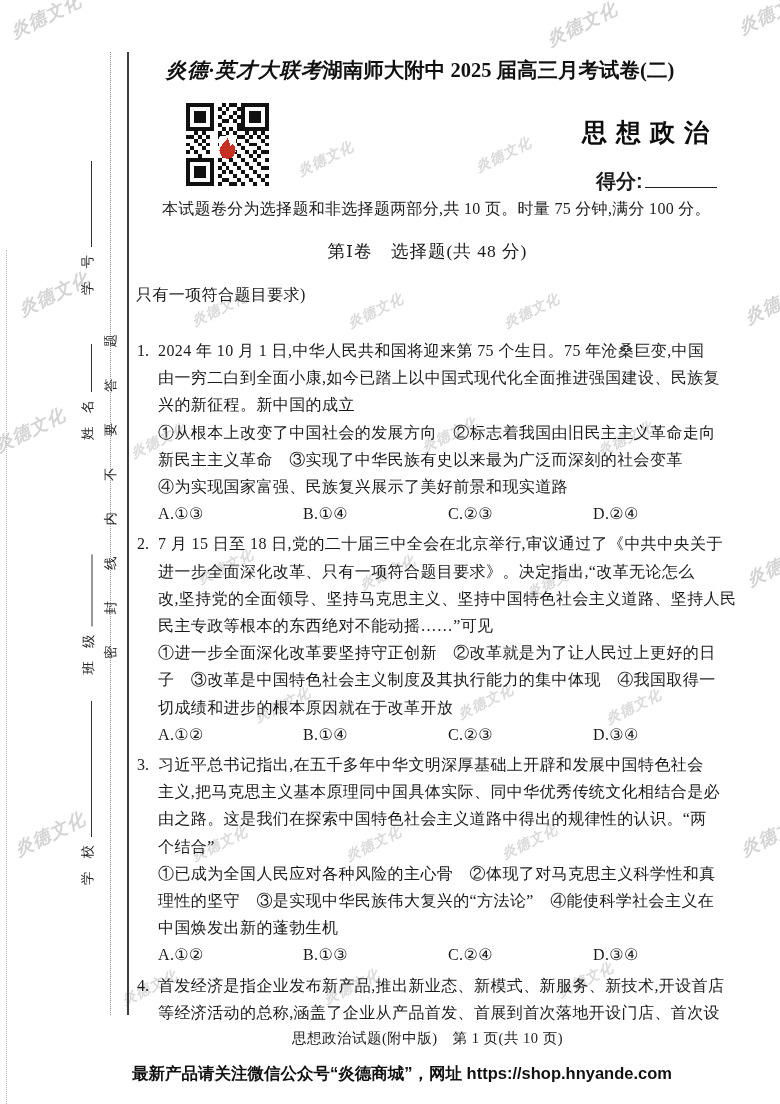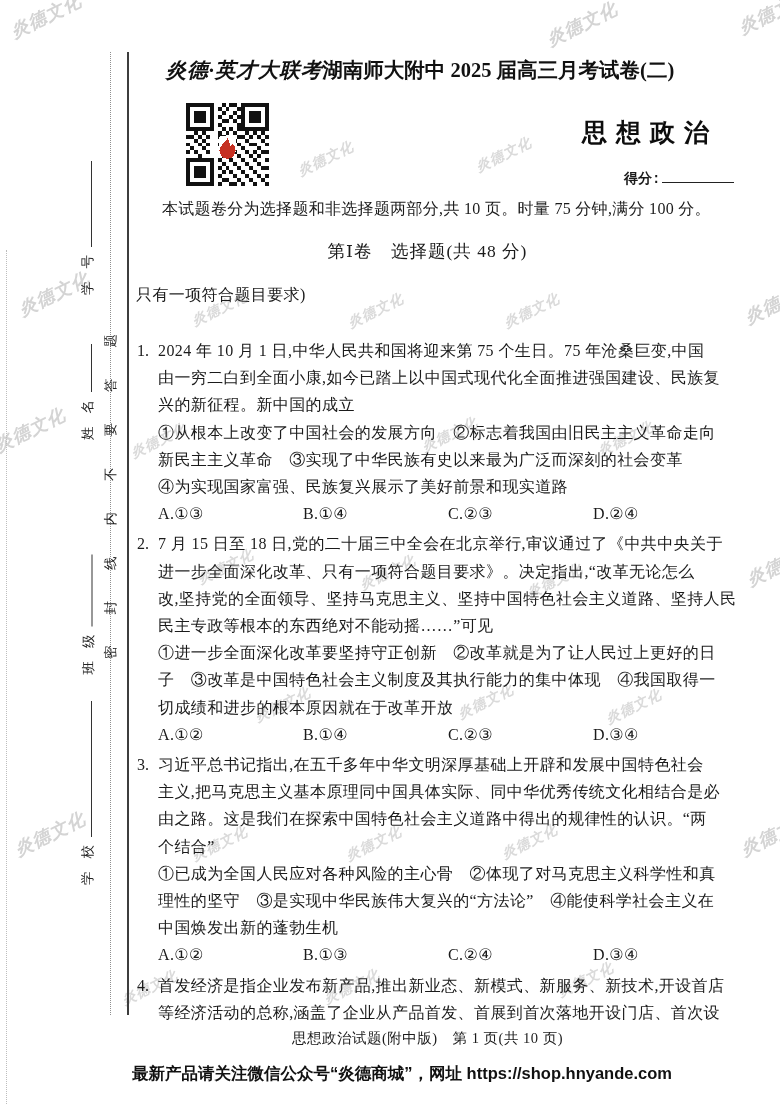--- a/index.html
+++ b/index.html
@@ -29,22 +29,22 @@
 
   
   .exam-title{position:absolute;left:110px;top:56px;width:620px;text-align:center;
       font-weight:700;font-size:20.5px;white-space:nowrap;color:#111;}
   .exam-title .brand{font-style:italic;letter-spacing:1px;margin-right:0;text-align:right;}
   .qr{position:absolute;left:186px;top:103px;width:83px;height:83px;}
   .qr svg{width:100%;height:100%;display:block;}
   .subject{position:absolute;left:137px;top:116px;width:581px;text-align:right;
       font-family:"Liberation Sans","DejaVu Sans",sans-serif;font-weight:700;
       font-size:25px;letter-spacing:9px;text-indent:9px;color:#0d0d0d;}
-  .score{position:absolute;left:596px;top:168px;font-weight:700;font-size:14px;
-      font-family:Liberation Mono, monospace;white-space:nowrap;margin-left:28px;}
+  .score{position:absolute;left:596px;top:168px;font-weight:700;font-size:20px;
+      font-family:Liberation Sans, sans-serif;white-space:nowrap;}
   .score-blank{display:inline-block;width:72px;border-bottom:1.2px solid #222;height:14px;margin-left:2px;}
 
   
   .intro{position:absolute;left:137px;top:199px;width:620px;font-size:16px;
       text-indent:25px;white-space:nowrap;letter-spacing:.3px;}
   .part1{position:absolute;left:137px;top:239px;width:581px;text-align:center;
       font-weight:400;font-size:17.5px;letter-spacing:1px;}
   .section-head{position:absolute;left:136px;top:281px;width:620px;font-size:16px;
       line-height:27px;letter-spacing:.4px;}
   .section-head .shl{white-space:nowrap;}

